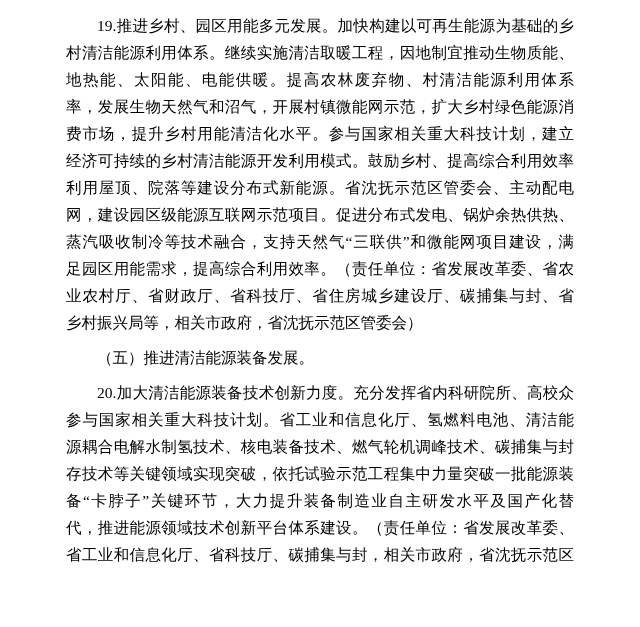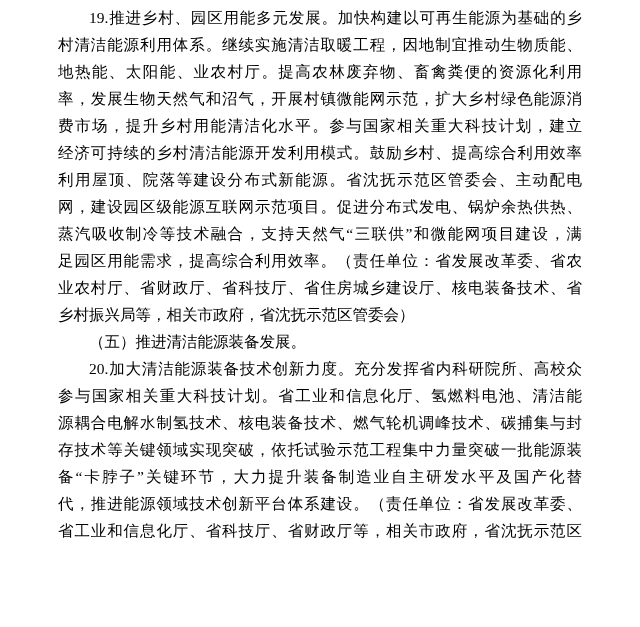--- a/index.html
+++ b/index.html
@@ -14,21 +14,21 @@
   }
   .doc-page {
     box-sizing: border-box;
     width: 640px;
     height: 627px;
     padding: 4px 58px 0 58px;
     background: #ffffff;
     color: #000000;
   }
   .paragraph {
-    margin: 0;
+    margin: 8px;
     padding: 0;
   }
   .text-line {
     font-family: "Liberation Serif", "DejaVu Serif", serif;
     font-size: 15.5px;
     color: #000000;
     height: 27px;
     line-height: 27px;
     overflow: hidden;
     white-space: normal;
@@ -46,39 +46,39 @@
   }
 </style>
 </head>
 <body>
 
 <div class="doc-page">
 
   <div class="paragraph">
     <div class="text-line indent">19.推进乡村、园区用能多元发展。加快构建以可再生能源为基础的乡</div>
     <div class="text-line">村清洁能源利用体系。继续实施清洁取暖工程，因地制宜推动生物质能、</div>
-    <div class="text-line">地热能、太阳能、业农村厅。提高农林废弃物、畜禽粪便的资源化利用</div>
+    <div class="text-line">地热能、太阳能、电能供暖。提高农林废弃物、村清洁能源利用体系</div>
     <div class="text-line">率，发展生物天然气和沼气，开展村镇微能网示范，扩大乡村绿色能源消</div>
     <div class="text-line">费市场，提升乡村用能清洁化水平。参与国家相关重大科技计划，建立</div>
     <div class="text-line">经济可持续的乡村清洁能源开发利用模式。鼓励乡村、提高综合利用效率</div>
     <div class="text-line">利用屋顶、院落等建设分布式新能源。省沈抚示范区管委会、主动配电</div>
     <div class="text-line">网，建设园区级能源互联网示范项目。促进分布式发电、锅炉余热供热、</div>
     <div class="text-line">蒸汽吸收制冷等技术融合，支持天然气“三联供”和微能网项目建设，满</div>
     <div class="text-line">足园区用能需求，提高综合利用效率。（责任单位：省发展改革委、省农</div>
-    <div class="text-line">业农村厅、省财政厅、省科技厅、省住房城乡建设厅、核电装备技术、省</div>
+    <div class="text-line">业农村厅、省财政厅、省科技厅、省住房城乡建设厅、碳捕集与封、省</div>
     <div class="text-line end">乡村振兴局等，相关市政府，省沈抚示范区管委会）</div>
   </div>
 
   <div class="paragraph">
     <div class="text-line indent end">（五）推进清洁能源装备发展。</div>
   </div>
 
   <div class="paragraph">
     <div class="text-line indent">20.加大清洁能源装备技术创新力度。充分发挥省内科研院所、高校众</div>
     <div class="text-line">参与国家相关重大科技计划。省工业和信息化厅、氢燃料电池、清洁能</div>
     <div class="text-line">源耦合电解水制氢技术、核电装备技术、燃气轮机调峰技术、碳捕集与封</div>
     <div class="text-line">存技术等关键领域实现突破，依托试验示范工程集中力量突破一批能源装</div>
     <div class="text-line">备“卡脖子”关键环节，大力提升装备制造业自主研发水平及国产化替</div>
     <div class="text-line">代，推进能源领域技术创新平台体系建设。（责任单位：省发展改革委、</div>
-    <div class="text-line">省工业和信息化厅、省科技厅、省财政厅等，相关市政府，省沈抚示范区</div>
+    <div class="text-line">省工业和信息化厅、省科技厅、碳捕集与封，相关市政府，省沈抚示范区</div>
   </div>
 
 </div>
 
 </body></html>

